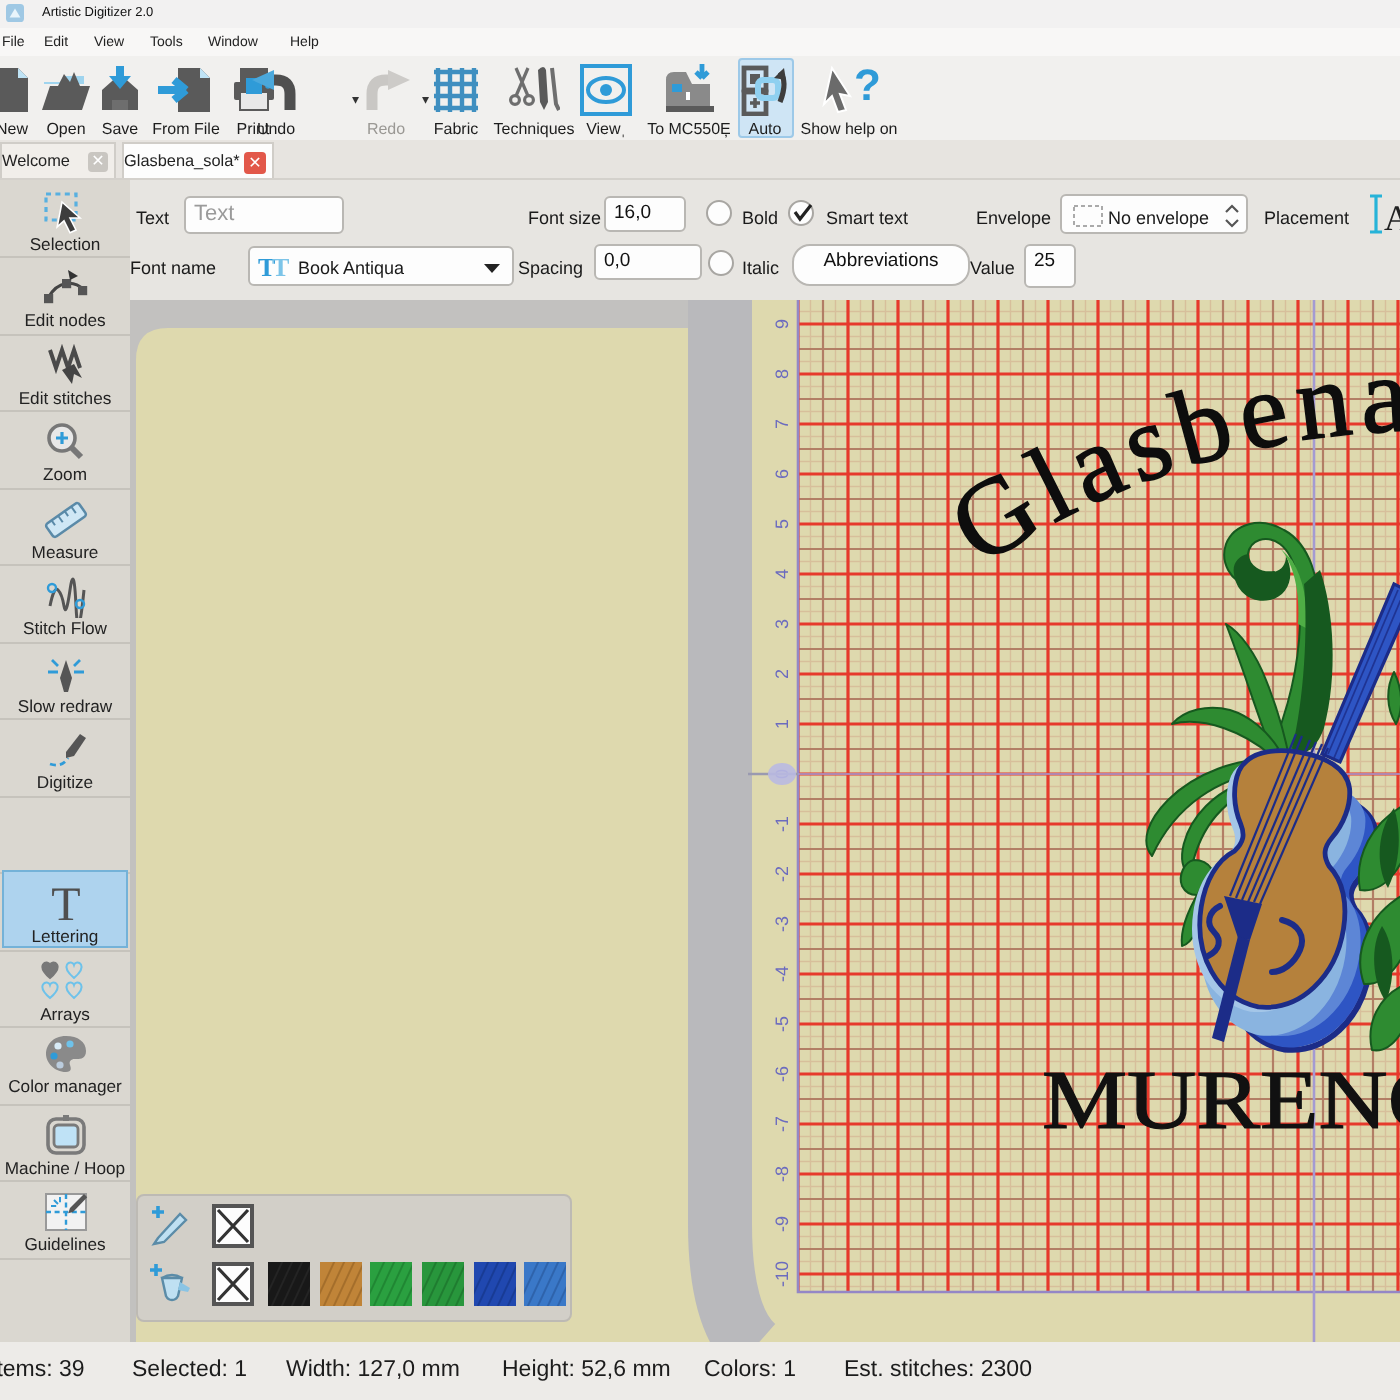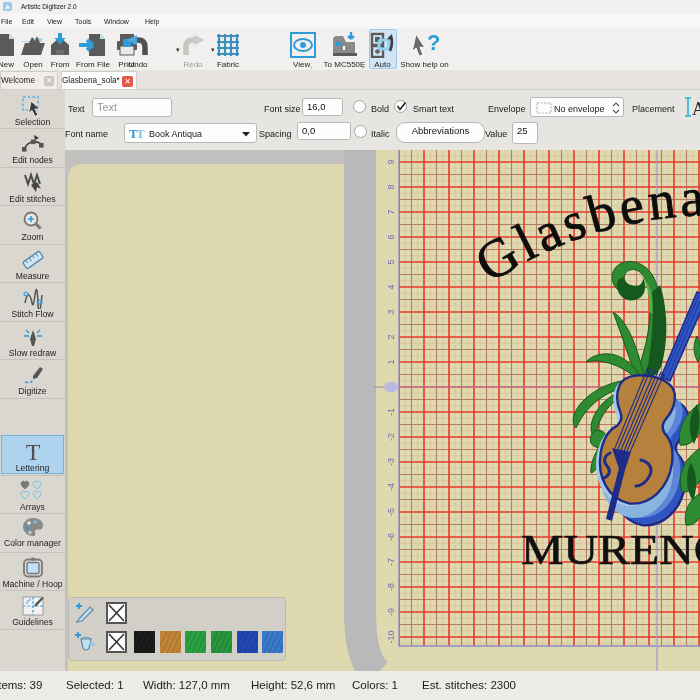--- a/index.html
+++ b/index.html
@@ -64,21 +64,21 @@
     </div>
     <div class="tbtn" style="left:45px;width:30px">
       <div class="ic">
         <svg width="24" height="24" viewBox="0 0 24 24">
           <path d="M3 22V12L12 4l9 8v10z" fill="#5a5a5a"></path>
           <rect x="8" y="17" width="8" height="5" fill="#6e6e6e"></rect>
           <path d="M12 0v6" stroke="#2f9bd8" stroke-width="4" fill="none"></path>
           <path d="M6.5 5l5.5 6.5L17.5 5z" fill="#2f9bd8"></path>
         </svg>
       </div>
-      <div class="lb">From</div>
+      <div class="lb">Save</div>
     </div>
     <div class="tbtn" style="left:70px;width:46px">
       <div class="ic">
         <svg width="28" height="24" viewBox="0 0 28 24">
           <path d="M10 1h11l5 5v17H10z" fill="#5a5a5a"></path>
           <path d="M21 1l5 5h-5z" fill="#bfe3f5"></path>
           <path d="M0 12h14M14 12l-6-5M14 12l-6 5" stroke="#2f9bd8" stroke-width="4" fill="none"></path>
         </svg>
       </div>
       <div class="lb">From File</div>
@@ -118,20 +118,34 @@
     <div class="tbtn" style="left:212px;width:32px">
       <div class="ic">
         <svg width="24" height="24" viewBox="0 0 24 24">
           <g stroke="#3f8fc0" stroke-width="2.2">
             <path d="M3 1v22M9 1v22M15 1v22M21 1v22"></path>
             <path d="M1 3h22M1 9h22M1 15h22M1 21h22"></path>
           </g>
         </svg>
       </div>
       <div class="lb">Fabric</div>
+    </div>
+    <div class="tbtn" style="left:242px;width:50px">
+      <div class="ic">
+        <svg width="26" height="26" viewBox="0 0 26 26">
+          <g stroke="#6e6e6e" stroke-width="1.6" fill="none">
+            <path d="M4 2l6 14M10 2L4 16"></path>
+            <circle cx="3.5" cy="18" r="2.2"></circle>
+            <circle cx="10.5" cy="18" r="2.2"></circle>
+          </g>
+          <path d="M15 3q3-3 4 0l1 16-2 4-2-4z" fill="#5a5a5a"></path>
+          <path d="M22 2l2 18 1.5 3" stroke="#6e6e6e" stroke-width="2" fill="none"></path>
+        </svg>
+      </div>
+      <div class="lb">Techniques</div>
     </div>
     <div class="tbtn" style="left:289px;width:28px">
       <div class="ic">
         <svg width="26" height="26" viewBox="0 0 26 26">
           <rect x="1" y="1" width="24" height="24" fill="none" stroke="#2f9bd8" stroke-width="2"></rect>
           <ellipse cx="13" cy="13" rx="9" ry="6" fill="none" stroke="#2f9bd8" stroke-width="2"></ellipse>
           <circle cx="13" cy="13" r="3" fill="#2f9bd8"></circle>
         </svg>
       </div>
       <div class="lb">Viewˌ</div>

